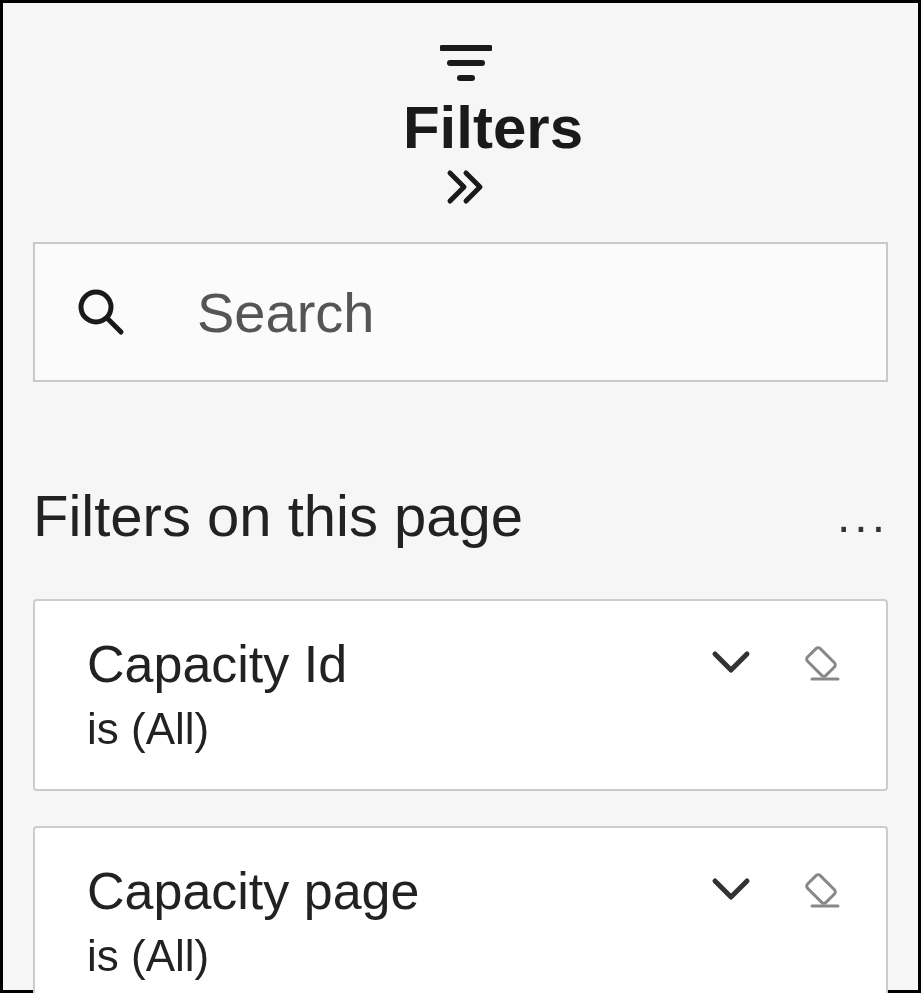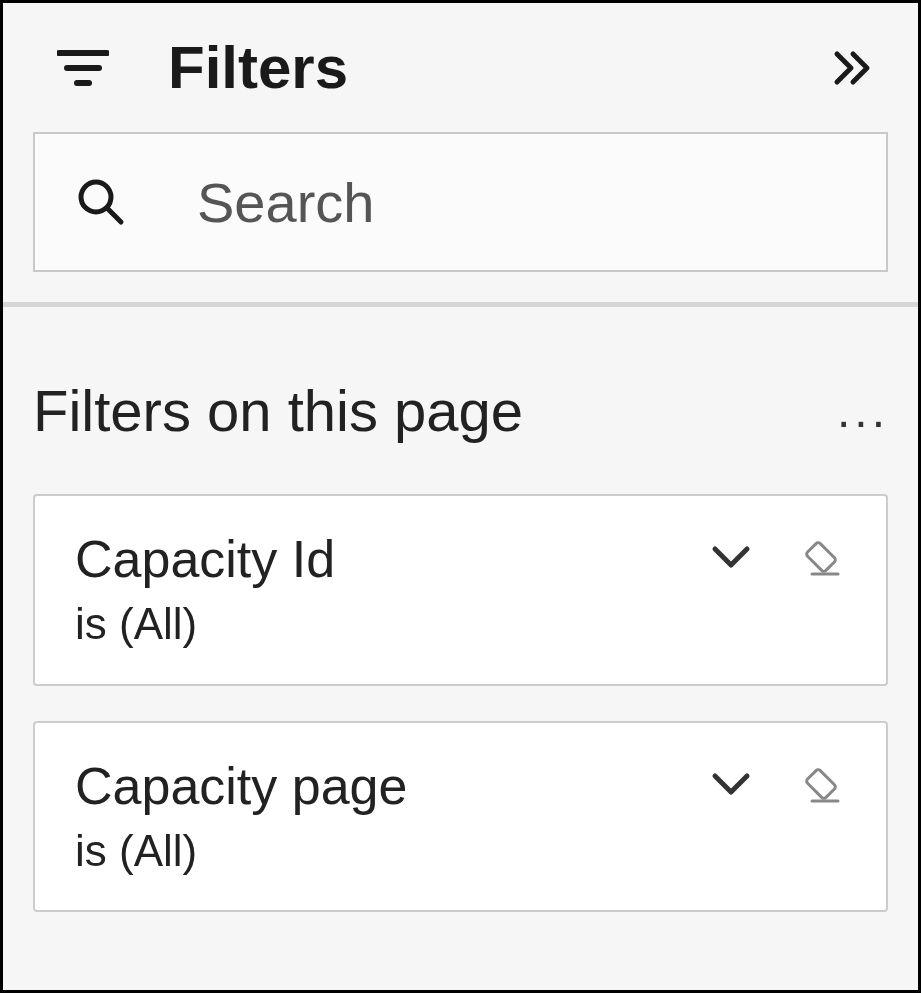--- a/index.html
+++ b/index.html
@@ -15,20 +15,21 @@
       height: 993px;
       border: 3px solid #000;
       background: #f6f6f6;
       display: flex;
       flex-direction: column;
     }
     .header {
       display: flex;
       align-items: center;
       padding: 30px 40px 30px 50px;
+      flex-direction: column;
     }
     .filter-icon {
       width: 60px;
       height: 60px;
       display: flex;
       align-items: center;
       justify-content: center;
     }
     .title {
       font-size: 60px;
@@ -109,20 +110,21 @@
       background: #fff;
       border: 2px solid #ccc;
       border-radius: 4px;
       margin-bottom: 35px;
       padding: 28px 40px 30px 40px;
       display: flex;
       align-items: flex-start;
     }
     .filter-text {
       flex: 1;
+      margin-left: 12px;
     }
     .filter-name {
       font-size: 52px;
       color: #222;
       line-height: 1.35;
     }
     .filter-status {
       font-size: 44px;
       color: #222;
       line-height: 1.35;

